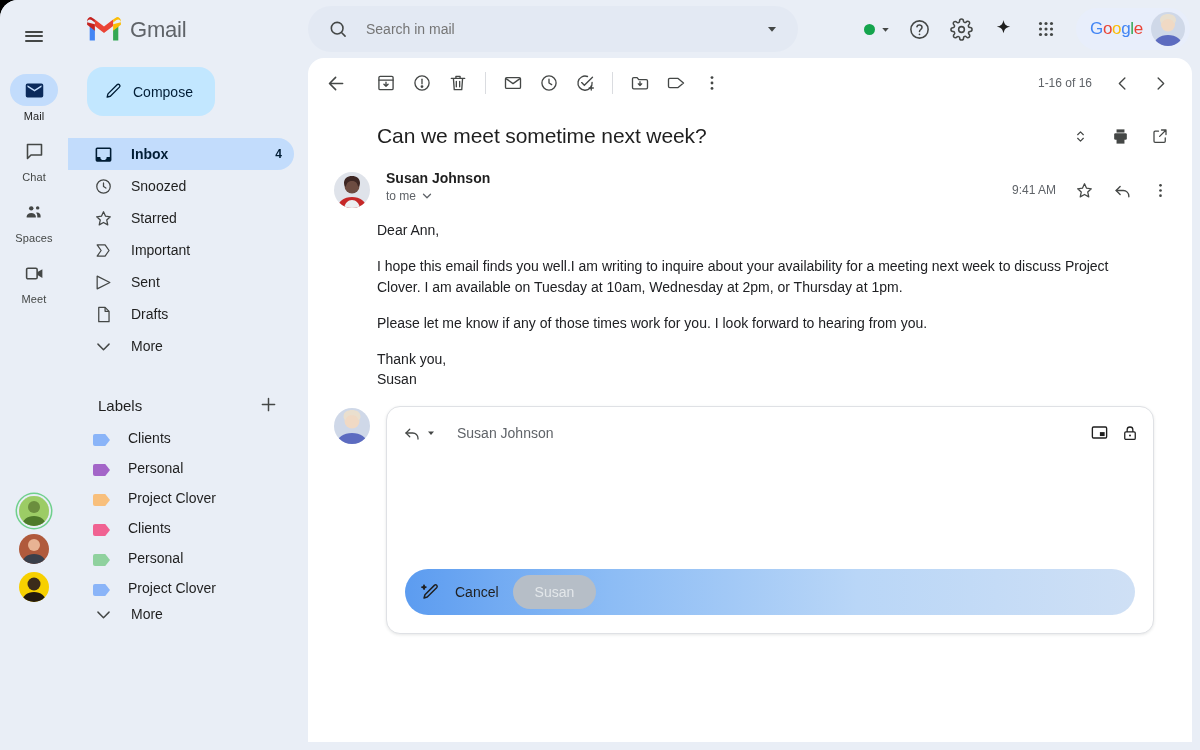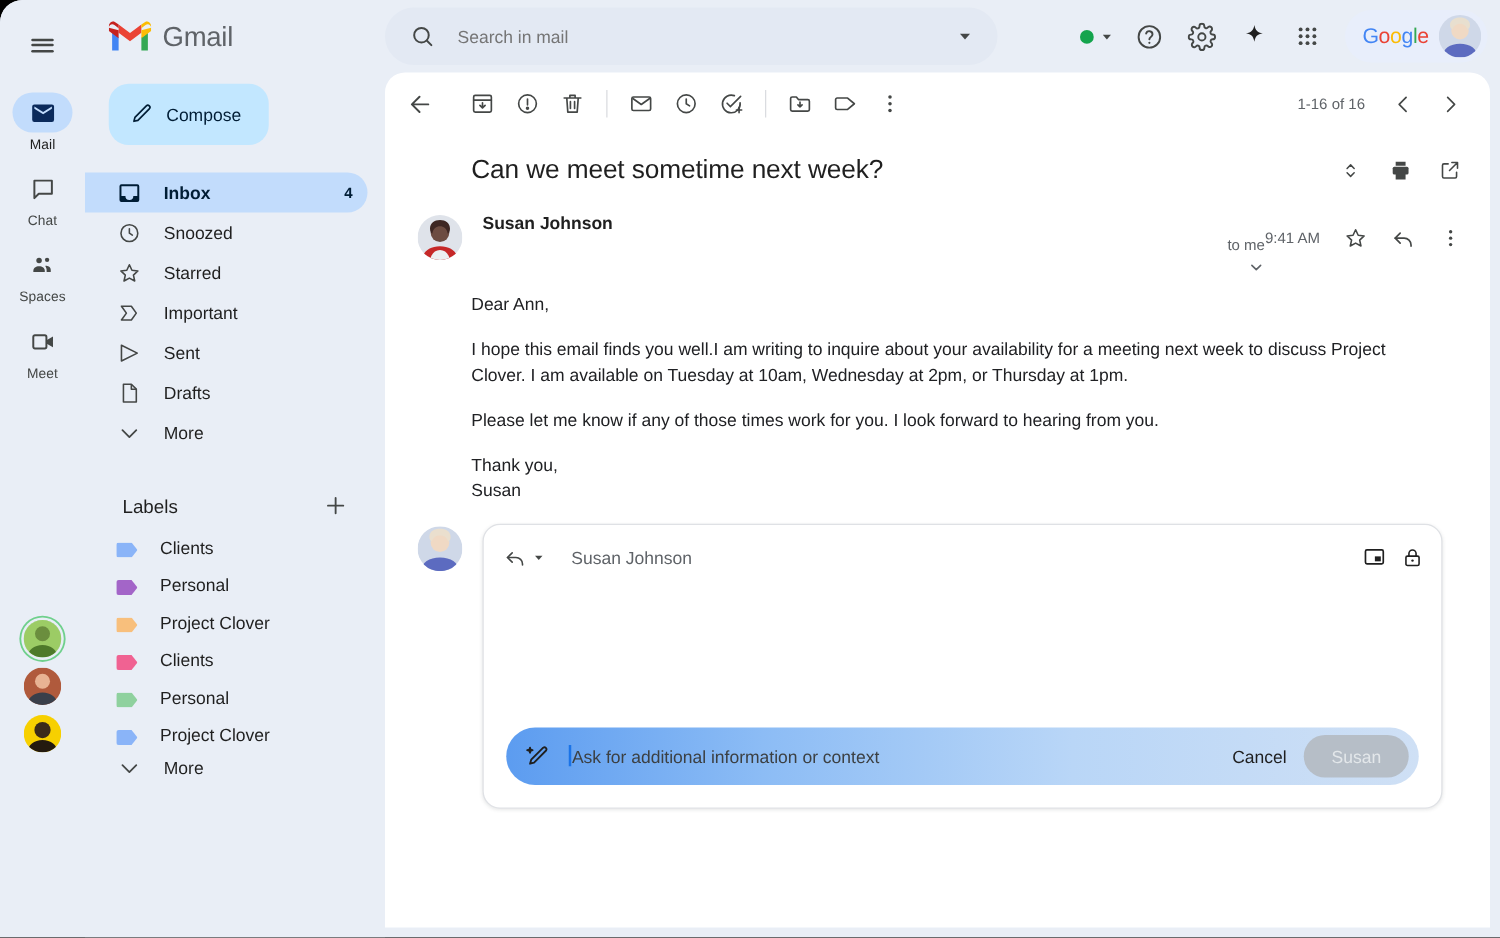--- a/index.html
+++ b/index.html
@@ -138,22 +138,22 @@
     display: flex; align-items: flex-start;
     padding: 16px 14px 0 26px;
   }
   .avatar-lg {
     width: 36px; height: 36px; border-radius: 50%;
     flex: none; overflow: hidden; position: relative; margin-top: 2px;
   }
   .sender-block { margin-left: 16px; flex: 1; }
   .sender-name { font-size: 14px; font-weight: bold; color: #1f1f1f; }
   .to-line {
-    font-size: 12px; color: #5f6368; display: flex; align-items: flex-end;
-    gap: 4px; margin-top: 3px; cursor: pointer; flex-direction: column;
+    font-size: 12px; color: #5f6368; display: flex; align-items: flex-start;
+    gap: 4px; margin-top: 3px; cursor: pointer;
   }
   .msg-meta { display: flex; align-items: center; gap: 2px; margin-top: 2px; }
   .msg-time { font-size: 12px; color: #5f6368; margin-right: 8px; }
 
   .body {
     padding: 12px 40px 0 69px;
     font-size: 14px; color: #202124; line-height: 1.45;
   }
   .body p { margin-bottom: 16px; }
   .body p:last-child { margin-bottom: 0; }
@@ -737,23 +737,19 @@
         </div>
         <div class="reply-body"></div>
 
         <div class="gemini-bar">
           <span class="gemini-icon">
             <svg width="22" height="22" viewBox="0 0 24 24" fill="none" stroke="#1f1f1f" stroke-width="1.6" stroke-linecap="round" stroke-linejoin="round">
                 <path d="M17 4.5a1.8 1.8 0 0 1 2.5 2.5L9 17.5l-3.5 1 1-3.5z"></path>
                 <path d="M5.5 4.5 6 6.2l1.7.5-1.7.6-.5 1.7-.6-1.7L3 6.7l1.9-.5z" fill="#1f1f1f"></path>
               </svg>
           </span>
-          <span class="gemini-input">
-            <span class="caret"></span>
-              <span>Ask for additional information or context</span>
-          </span>
           <button class="cancel-btn">Cancel</button>
           <button class="create-btn">Susan</button>
         </div>
       </div>
     </div>
   </div>
 </div>
 
 </body></html>

